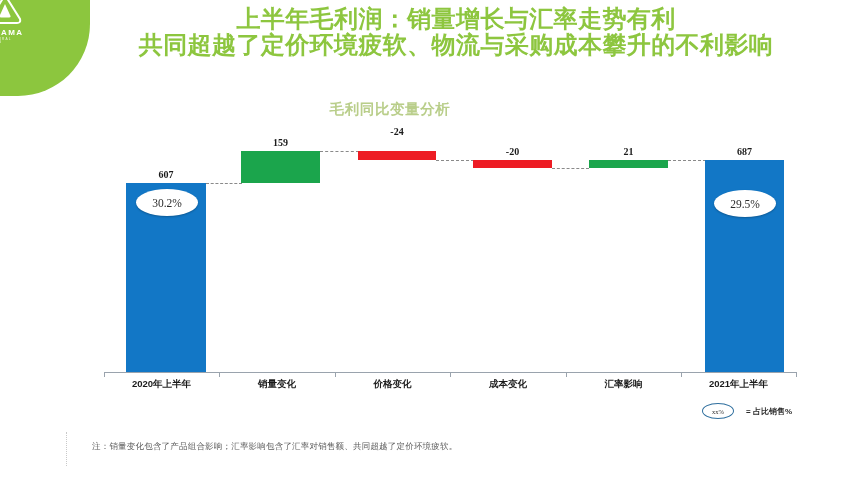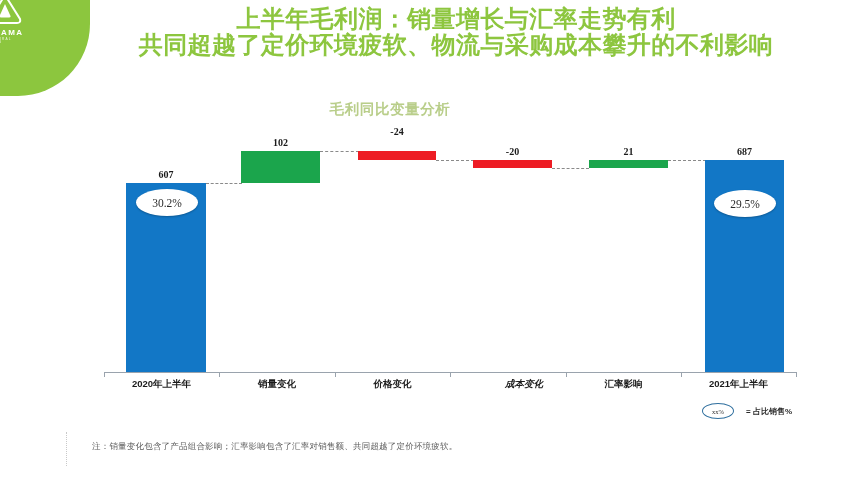--- a/index.html
+++ b/index.html
@@ -232,42 +232,42 @@
     <div class="connector" style="left:668px; top:160px; width:38px;"></div>
 
     <div class="bar blue" style="left:126px; top:183px; width:80px; height:189px;"></div>
     <div class="bar green" style="left:241px; top:151px; width:79px; height:32px;"></div>
     <div class="bar red" style="left:358px; top:151px; width:78px; height:9px;"></div>
     <div class="bar red" style="left:473px; top:160px; width:79px; height:8px;"></div>
     <div class="bar green" style="left:589px; top:160px; width:79px; height:8px;"></div>
     <div class="bar blue" style="left:705px; top:160px; width:79px; height:212px;"></div>
 
     <div class="val-label" style="left:126px; top:169px; width:80px;">607</div>
-    <div class="val-label" style="left:241px; top:137px; width:79px;">102</div>
+    <div class="val-label" style="left:241px; top:137px; width:79px;">159</div>
     <div class="val-label" style="left:358px; top:126px; width:78px;">-24</div>
     <div class="val-label" style="left:473px; top:146px; width:79px;">-20</div>
     <div class="val-label" style="left:589px; top:146px; width:79px;">21</div>
     <div class="val-label" style="left:705px; top:146px; width:79px;">687</div>
 
     <div class="pct-bubble" style="left:136px; top:189px; width:62px; height:27px;">30.2%</div>
     <div class="pct-bubble" style="left:714px; top:190px; width:62px; height:27px;">29.5%</div>
 
     <div class="axis-line"></div>
     <div class="tick" style="left:104px;"></div>
     <div class="tick" style="left:219px;"></div>
     <div class="tick" style="left:335px;"></div>
     <div class="tick" style="left:450px;"></div>
     <div class="tick" style="left:566px;"></div>
     <div class="tick" style="left:681px;"></div>
     <div class="tick" style="left:796px;"></div>
 
     <div class="cat-label" style="left:104px; width:115px;">2020年上半年</div>
     <div class="cat-label" style="left:219px; width:116px;">销量变化</div>
     <div class="cat-label" style="left:335px; width:115px;">价格变化</div>
-    <div class="cat-label" style="left:466px; width:116px;font-style:italic;">成本变化</div>
+    <div class="cat-label" style="left:450px; width:116px;">成本变化</div>
     <div class="cat-label" style="left:566px; width:115px;">汇率影响</div>
     <div class="cat-label" style="left:681px; width:115px;">2021年上半年</div>
 
     <div class="legend">
       <div class="legend-bubble">xx%</div>
       <div class="legend-text">= 占比销售%</div>
     </div>
   </div>
 
   <div class="foot-rule"></div>

